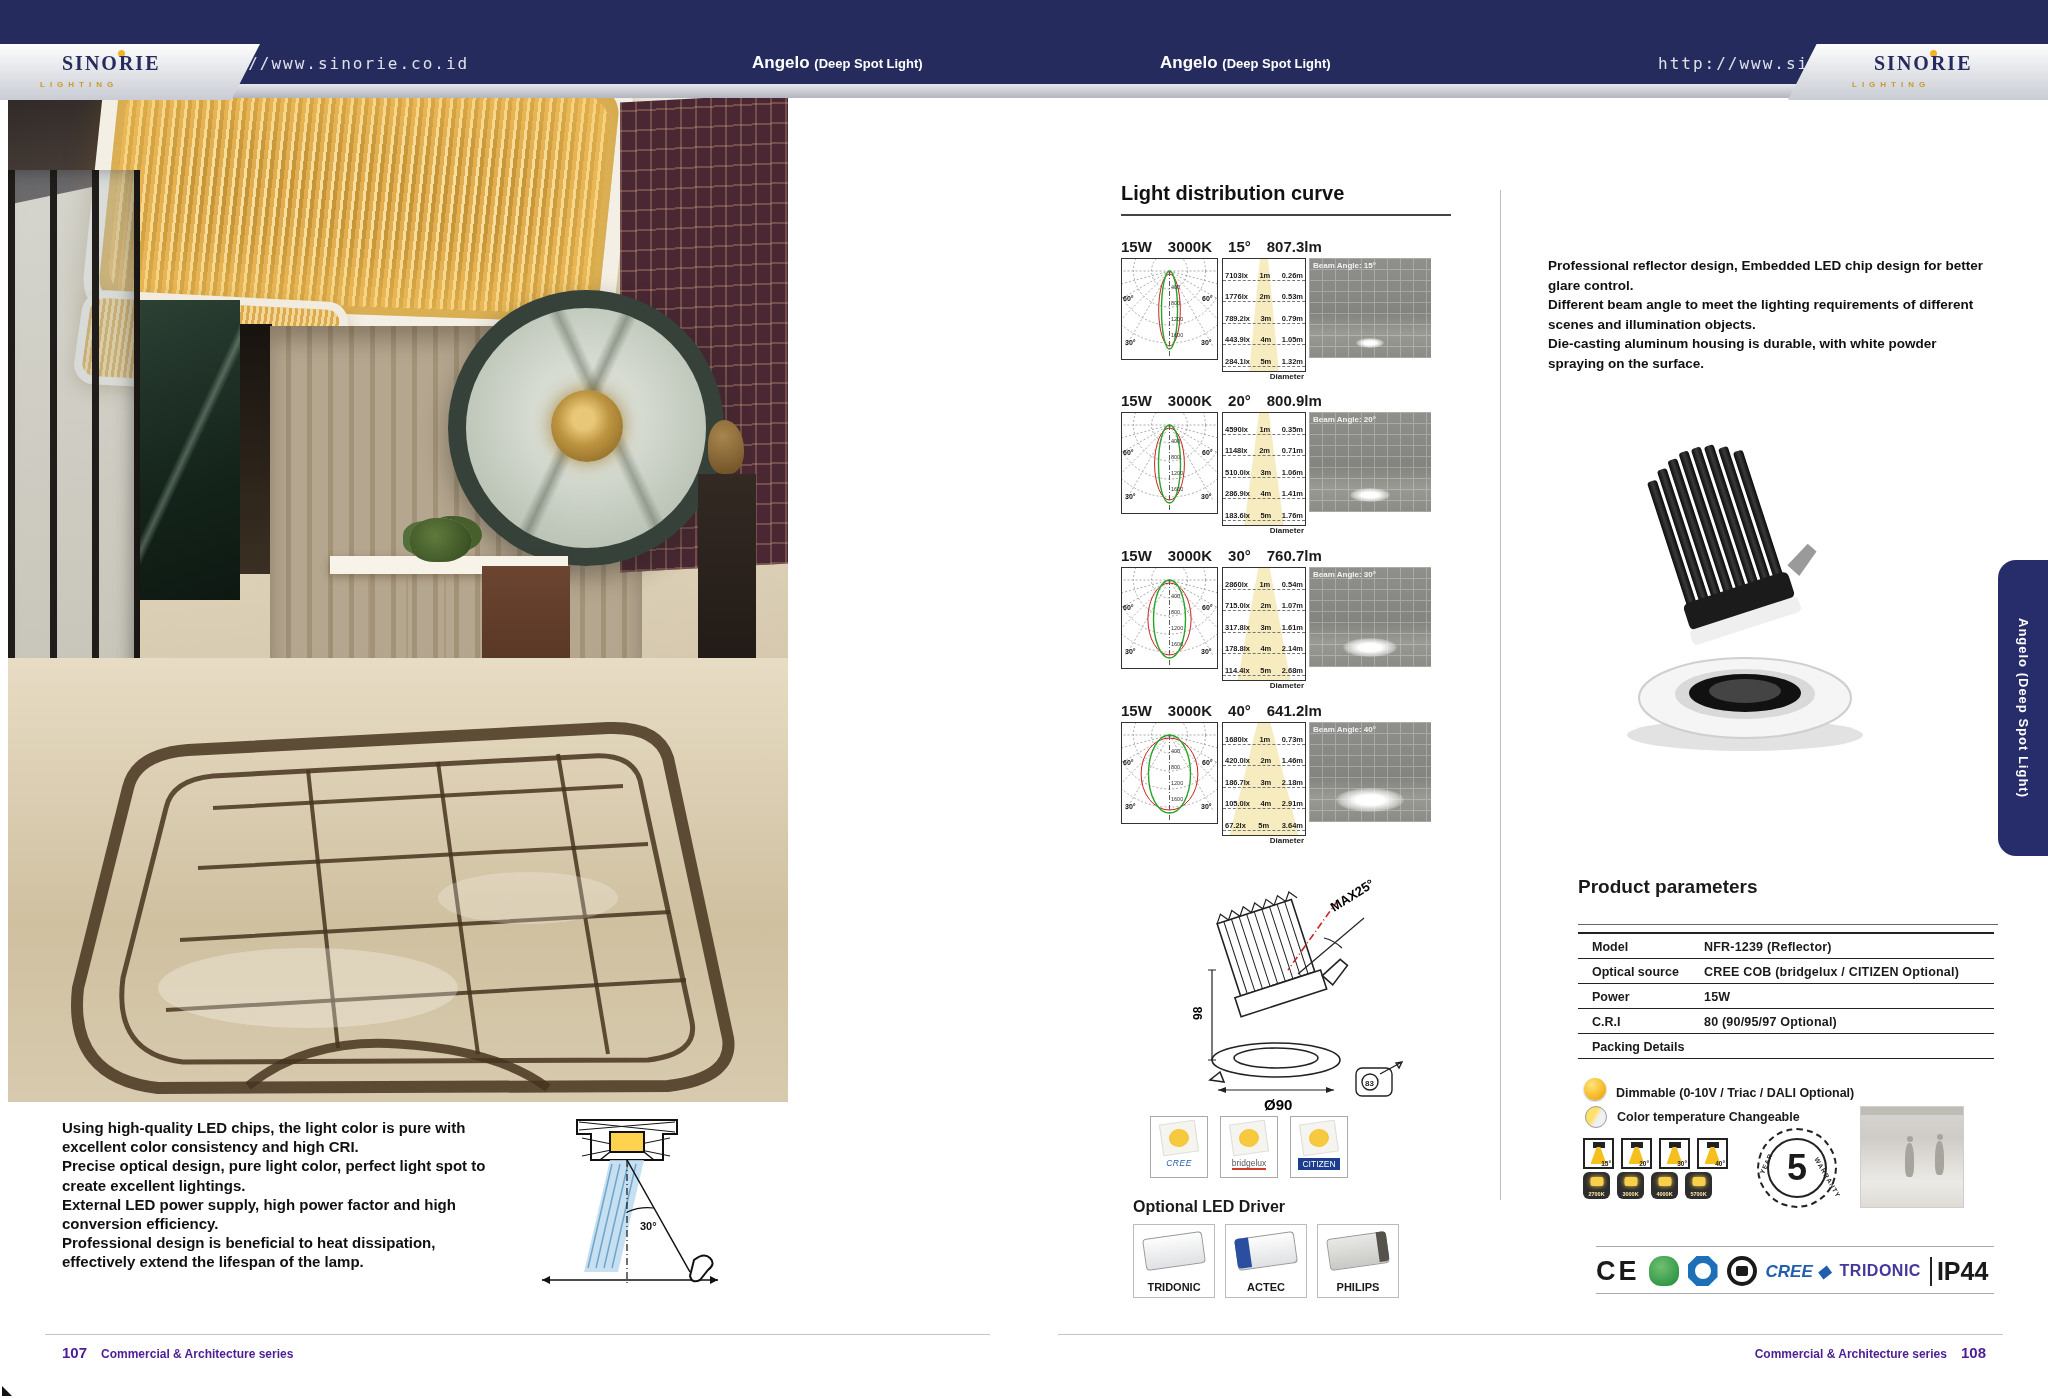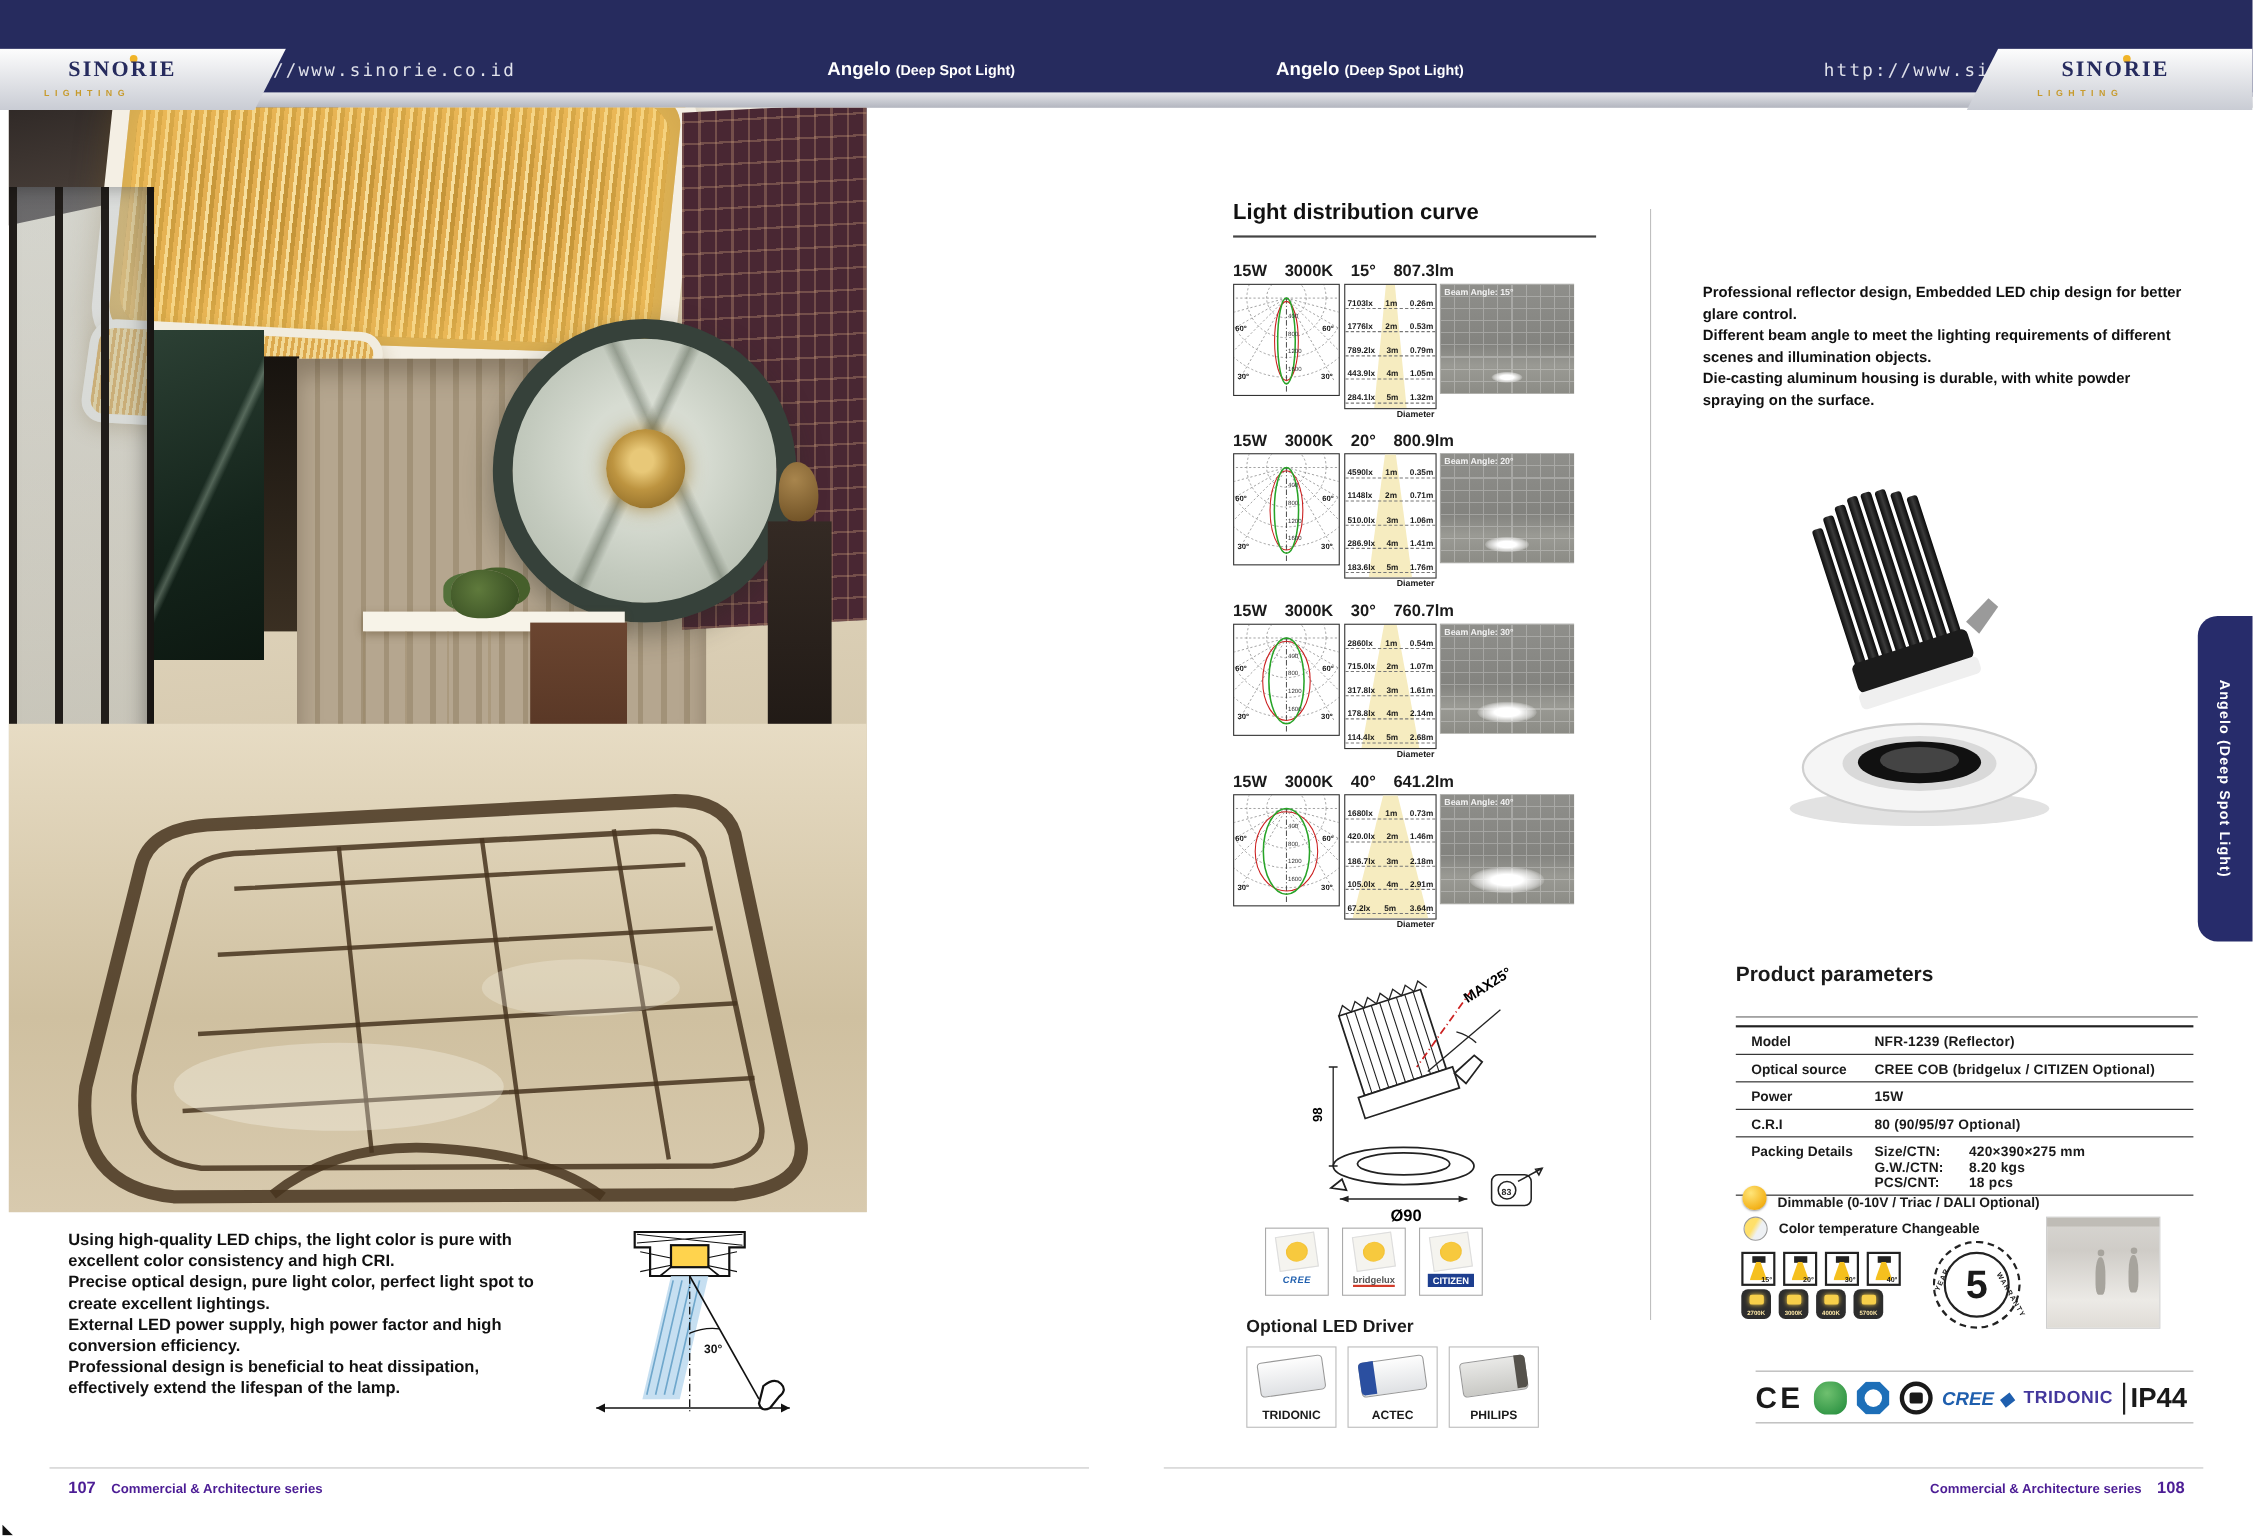--- a/index.html
+++ b/index.html
@@ -136,21 +136,21 @@
 
   
   #dim-draw{left:1128px;top:878px;}
   #chips{left:1150px;top:1116px;display:flex;gap:12px;}
   .chip-box{width:56px;height:60px;border:1px solid #aaa;background:#fff;position:relative;
             display:flex;flex-direction:column;align-items:center;}
   .chip-img{margin-top:5px;width:34px;height:30px;background:#f5f4ef;border:1px solid #ddd;
             transform:rotate(-8deg);position:relative;}
   .chip-img:after{content:"";position:absolute;left:50%;top:50%;width:20px;height:18px;border-radius:50%;
             transform:translate(-50%,-50%);background:radial-gradient(circle,#f7c93e 0 60%,#e8ae1f 100%);}
-  .chip-logo{margin-top:4px;font-size:8.5px;font-weight:700;}
+  .chip-logo{margin-top:4px;font-size:8.5px;font-weight:400;}
   .chip-logo-0{color:#1f5fae;font-style:italic;letter-spacing:.5px;}
   .chip-logo-1{color:#555;border-bottom:2px solid #d23c2a;}
   .chip-logo-2{color:#fff;background:#1d3e8f;padding:1px 4px;}
   #driver-title{left:1133px;top:1198px;font-size:16px;font-weight:700;}
   #drivers{left:1133px;top:1224px;display:flex;gap:10px;}
   .driver-box{width:80px;height:72px;border:1px solid #bbb;background:#fff;position:relative;
               display:flex;flex-direction:column;align-items:center;justify-content:flex-end;}
   .driver-img{position:absolute;top:10px;width:58px;height:30px;border:1px solid #999;border-radius:4px;
               background:linear-gradient(#fdfdfd,#dfe1e4);transform:rotate(-8deg);}
   .driver-img.v1:after{content:"";position:absolute;left:-1px;top:-1px;width:14px;height:30px;background:#2b4fa0;border-radius:4px 0 0 4px;}
@@ -626,34 +626,20 @@
       <div class="param-row">
         <div class="param-label">Power</div>
         <div class="param-value">15W</div>
       </div>
       <div class="param-row">
         <div class="param-label">C.R.I</div>
         <div class="param-value">80 (90/95/97 Optional)</div>
       </div>
       <div class="param-row">
         <div class="param-label">Packing Details</div>
-        <div class="param-value">
-          <div class="pack-line">
-            <span class="pack-key">Size/CTN:</span>
-            <span>420×390×275 mm</span>
-          </div>
-          <div class="pack-line">
-            <span class="pack-key">G.W./CTN:</span>
-            <span>8.20 kgs</span>
-          </div>
-          <div class="pack-line">
-            <span class="pack-key">PCS/CNT:</span>
-            <span>18 pcs</span>
-          </div>
-        </div>
       </div>
     </div>
 
   <div class="abs opt-row" style="left:1584px;top:1078px;align-items:flex-end;">
     <span class="dim-ball"></span>
     <span>Dimmable (0-10V / Triac / DALI Optional)</span>
   </div>
   <div class="abs opt-row" style="left:1585px;top:1106px;">
     <span class="cct-ball"></span>
     <span>Color temperature Changeable</span>

